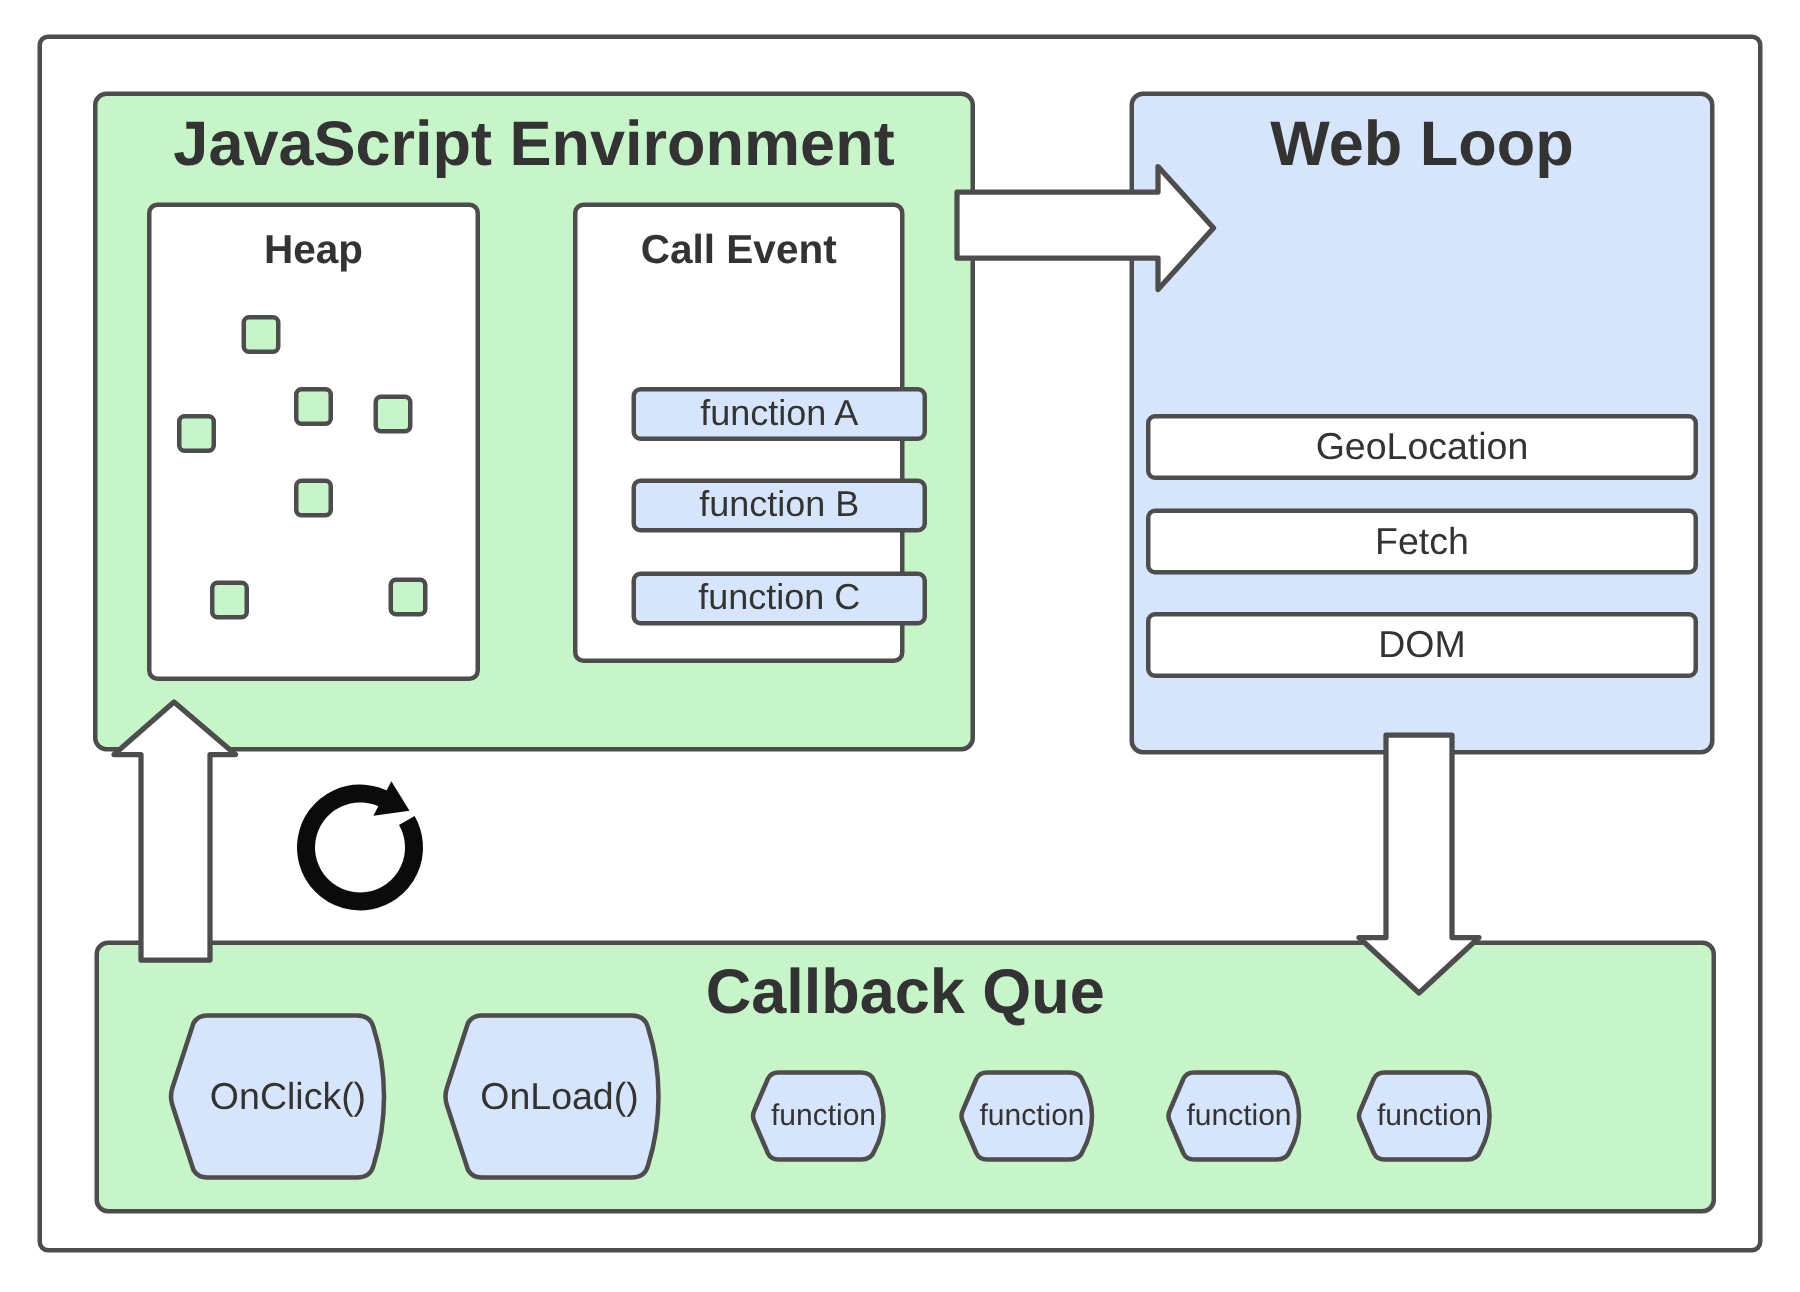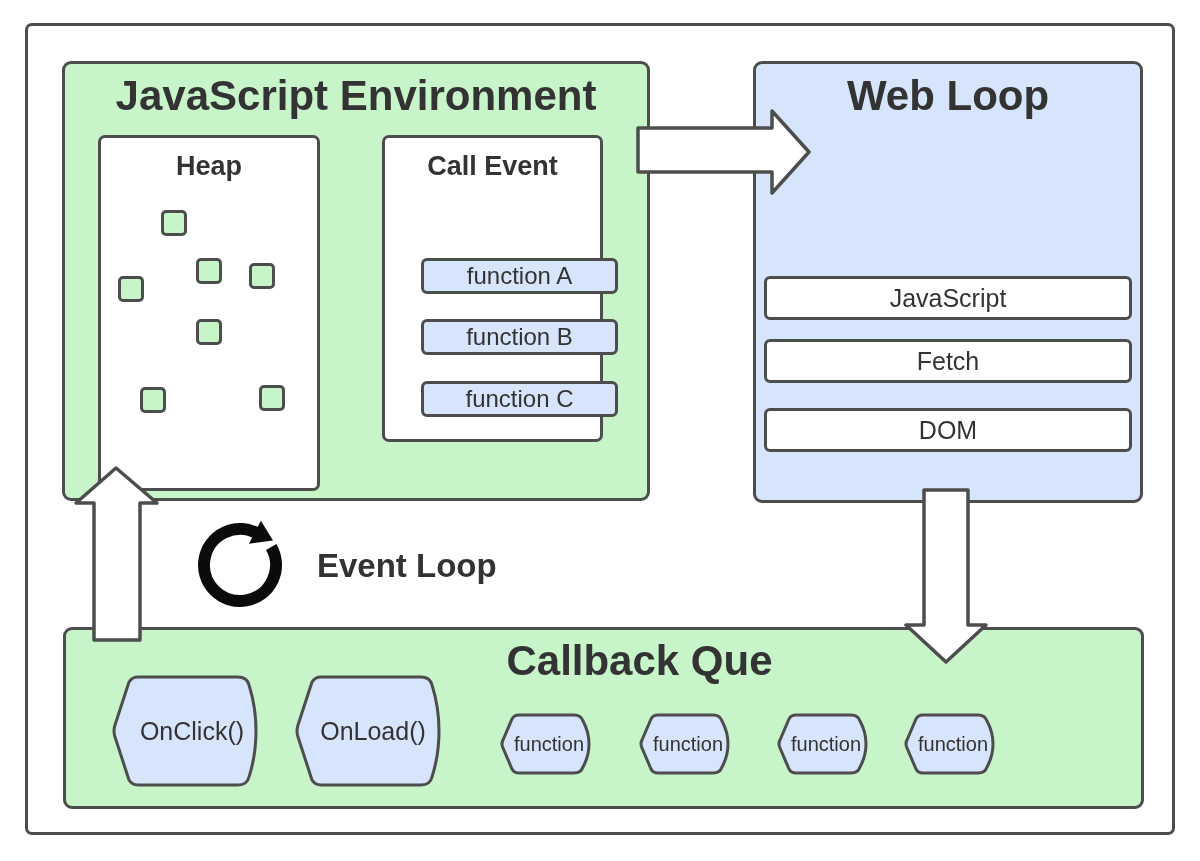--- a/index.html
+++ b/index.html
@@ -13,25 +13,25 @@
     border:3px solid var(--border);border-radius:7px;background:#ffffff;
   }
   .section-box{border:3px solid var(--border);border-radius:9px;}
   .js-env{left:62px;top:61px;width:588px;height:440px;background:var(--green_fill);}
   .web-apis{left:753px;top:61px;width:390px;height:442px;background:var(--blue_fill);}
   .callback-box{left:63px;top:627px;width:1081px;height:182px;background:var(--green_fill);}
   .section-title{
     position:absolute;left:0;top:14px;width:100%;text-align:center;
     font-size:42px;font-weight:bold;color:var(--title_text);line-height:36px;
   }
-  .callback-box .section-title{top:13px;padding-left:36px;}
+  .callback-box .section-title{top:13px;}
   .inner-box{
     background:#ffffff;border:3px solid var(--border);border-radius:7px;
   }
-  .heap-box{left:98px;top:135px;width:222px;height:356px;}
+  .heap-box{left:98px;top:135px;width:222px;height:319px;}
   .stack-box{left:382px;top:135px;width:221px;height:307px;}
   .box-title{
     position:absolute;left:0;top:13px;width:100%;text-align:center;
     font-size:27px;font-weight:bold;color:var(--title_text);line-height:30px;
   }
   .heap-square{
     width:26px;height:26px;background:var(--green_fill);
     border:3px solid var(--border);border-radius:5px;
   }
   .stack-frame{
@@ -83,29 +83,28 @@
   <div class="abs inner-box stack-box">
     <div class="box-title">Call Event</div>
   </div>
   <div class="abs stack-frame" style="top:258px">function A</div>
   <div class="abs stack-frame" style="top:319px">function B</div>
   <div class="abs stack-frame" style="top:381px">function C</div>
 
   <div class="abs section-box web-apis">
     <div class="section-title">Web Loop</div>
   </div>
-  <div class="abs api-item" style="top:276px">JavaScript</div>
+  <div class="abs api-item" style="top:276px">GeoLocation</div>
   <div class="abs api-item" style="top:408px">DOM</div>
   <div class="abs api-item" style="top:339px">Fetch</div>
 
   <div class="abs section-box callback-box">
     <div class="section-title">Callback Que</div>
   </div>
 
-  <div class="abs event-loop-label">Event Loop</div>
 
   <svg class="overlay" viewBox="0 0 1200 861">
 
     <polygon class="block-arrow" points="638,128 772,128 772,111 809,152 772,193 772,172 638,172"></polygon>
 
     <polygon class="block-arrow" points="924,490 968,490 968,625 986,625 946,662 906,625 924,625"></polygon>
 
     <polygon class="block-arrow" points="94,640 94,503 76,503 116,468 157,503 140,503 140,640"></polygon>
 
     <g transform="translate(240,565)">

